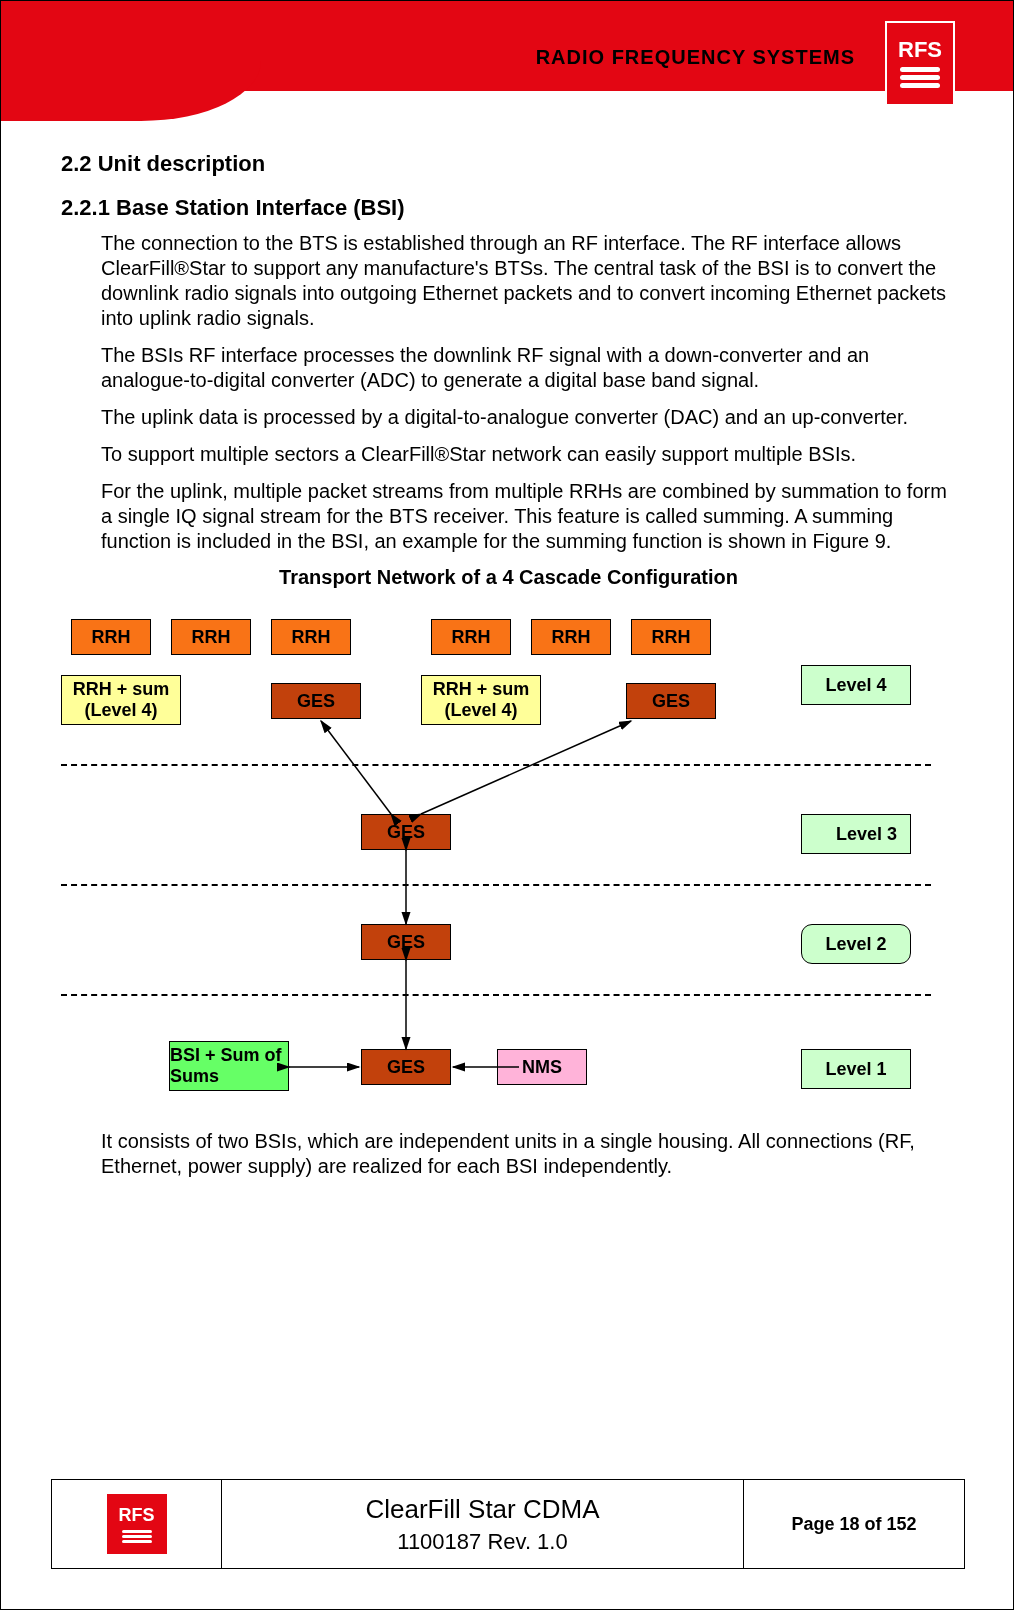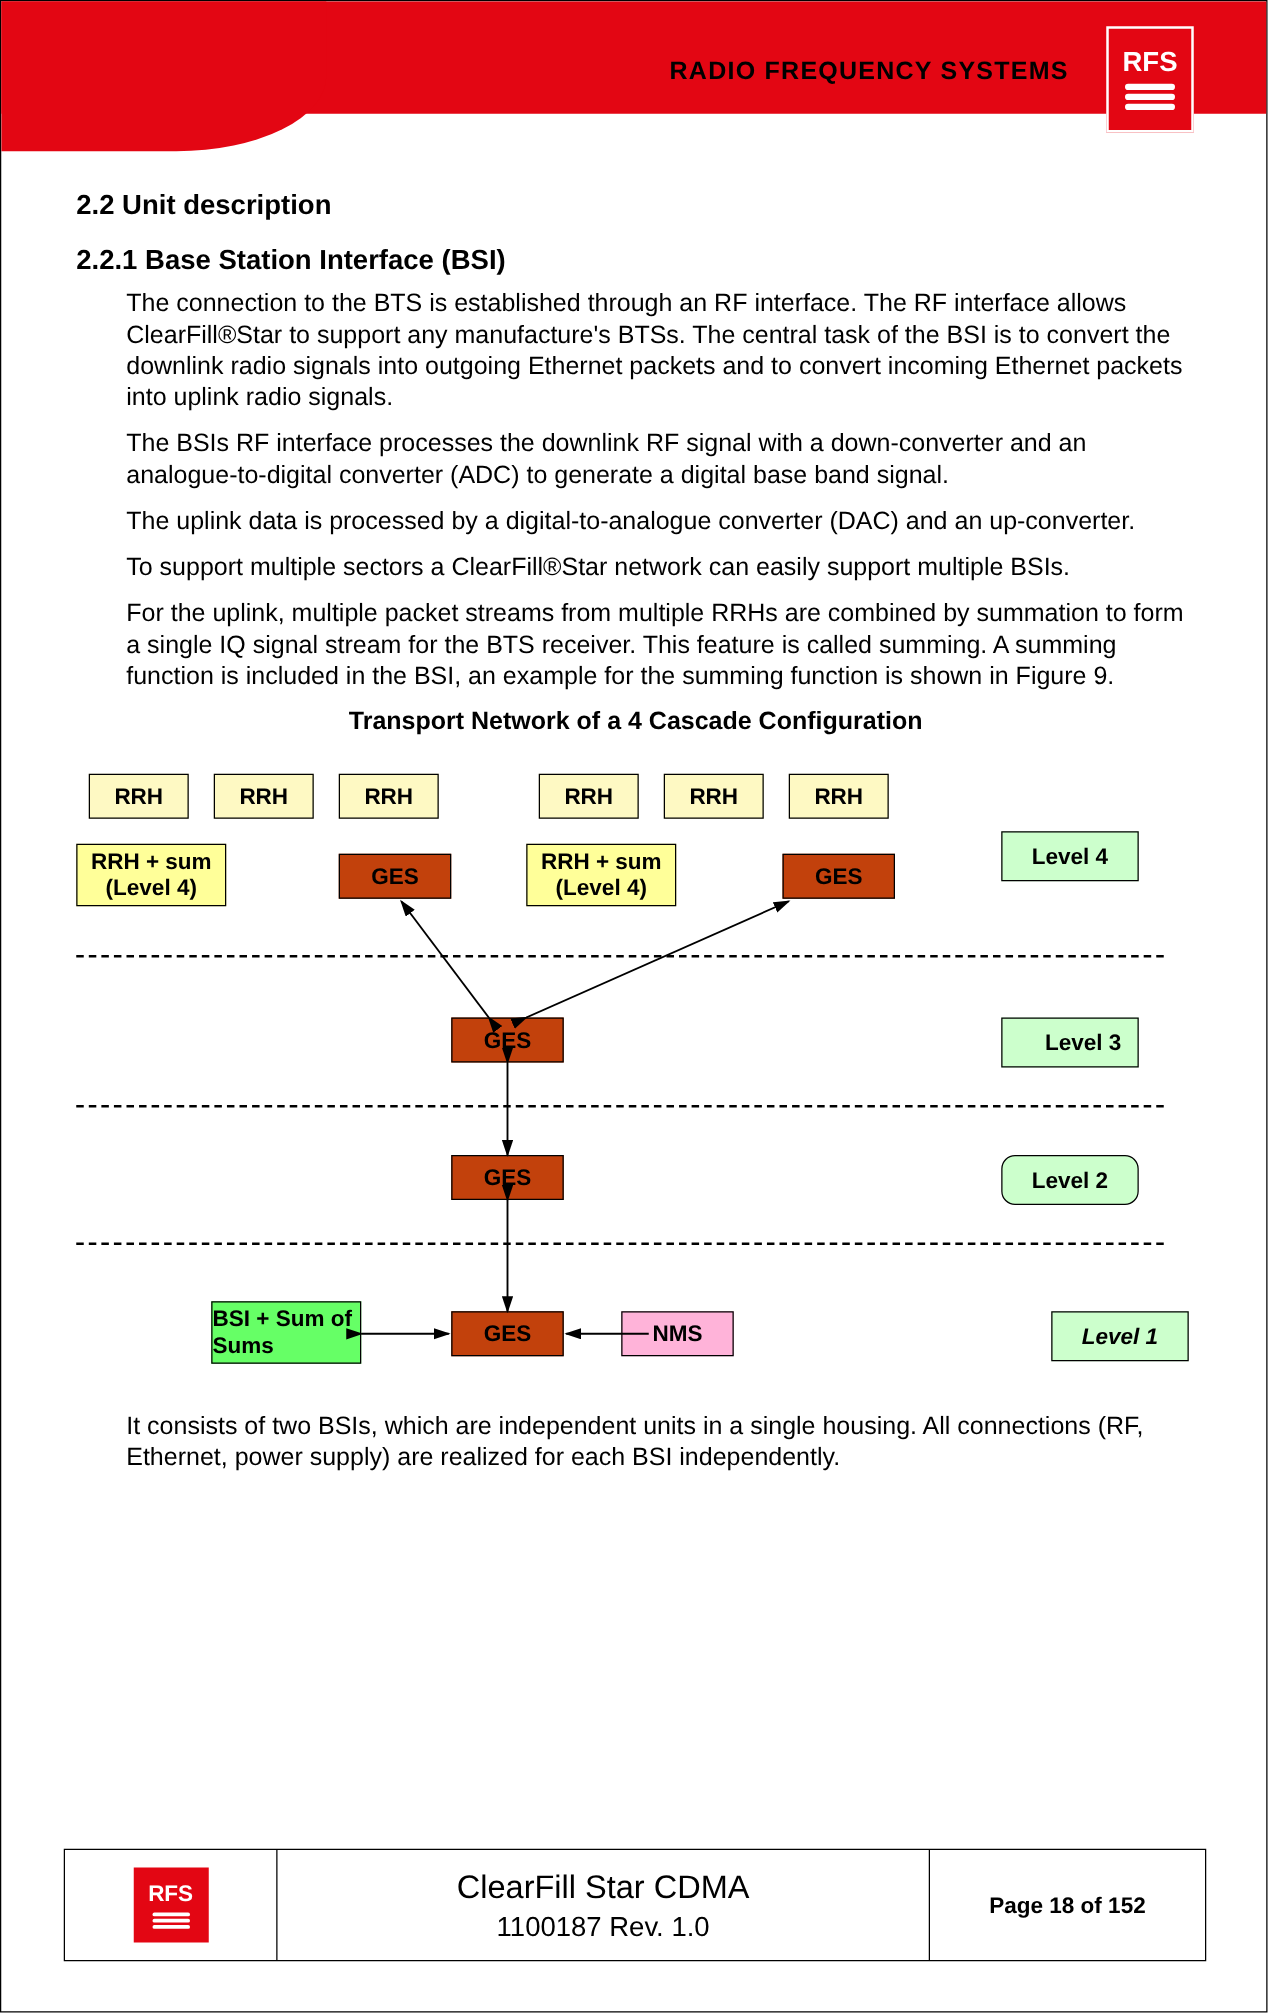--- a/index.html
+++ b/index.html
@@ -19,21 +19,21 @@
   
   .content { position: absolute; top: 150px; left: 60px; width: 895px; }
   h2 { font-size: 22px; font-weight: bold; margin-bottom: 18px; }
   h3 { font-size: 22px; font-weight: bold; margin-bottom: 10px; }
   .body-text { font-size: 20px; line-height: 1.25; margin-left: 40px; margin-bottom: 12px; }
   .diagram-title { font-size: 20px; font-weight: bold; text-align: center; margin: 10px 0 20px 0; }
 
   
   .diagram { position: relative; width: 895px; height: 520px; margin-left: 0; }
   .box { position: absolute; border: 1px solid #000; font-size: 18px; font-weight: bold; display: flex; align-items: center; justify-content: center; text-align: center; line-height: 1.15; }
-  .rrh { background: #fef9c3; width: 80px; height: 36px; top: 10px; }
+  .rrh { background: #f97316; width: 80px; height: 36px; top: 10px; }
   .rrhsum { background: #ffff99; width: 120px; height: 50px; top: 66px; }
   .ges { background: #c2410c; width: 90px; height: 36px; }
   .level { background: #ccffcc; width: 110px; height: 40px; }
   .bsi { background: #66ff66; width: 120px; height: 50px; }
   .nms { background: #ffb3d9; width: 90px; height: 36px; }
 
   .dashline { position: absolute; left: 0; width: 870px; border-top: 2px dashed #000; height: 0; }
 
   .fig-caption { font-size: 20px; font-weight: bold; margin-left: 40px; margin-top: 4px; margin-bottom: 16px; }
 
@@ -95,21 +95,21 @@
 (Level 4)</div>
       <div class="box rrhsum" style="left:360px; white-space:pre-line;">RRH + sum
 (Level 4)</div>
 
       <div class="box ges" style="left:210px; top:74px;">GES</div>
       <div class="box ges" style="left:565px; top:74px;">GES</div>
 
       <div class="box level" style="left:740px; top:56px;">Level 4</div>
       <div class="box level" style="left:740px; top:205px;padding-left:21px;">Level 3</div>
       <div class="box level" style="left:740px; top:315px;border-radius:11px;">Level 2</div>
-      <div class="box level" style="left:780px; top:440px;font-style:italic;">Level 1</div>
+      <div class="box level" style="left:740px; top:440px;">Level 1</div>
 
       <div class="dashline" style="top:155px;"></div>
       <div class="dashline" style="top:275px;"></div>
       <div class="dashline" style="top:385px;"></div>
 
       <div class="box ges" style="left:300px; top:205px;">GES</div>
       <div class="box ges" style="left:300px; top:315px;">GES</div>
       <div class="box ges" style="left:300px; top:440px;">GES</div>
 
       <div class="box bsi" style="left:108px; top:432px; text-align:left; padding:4px 0; justify-content:flex-start;">BSI + Sum of Sums</div>

